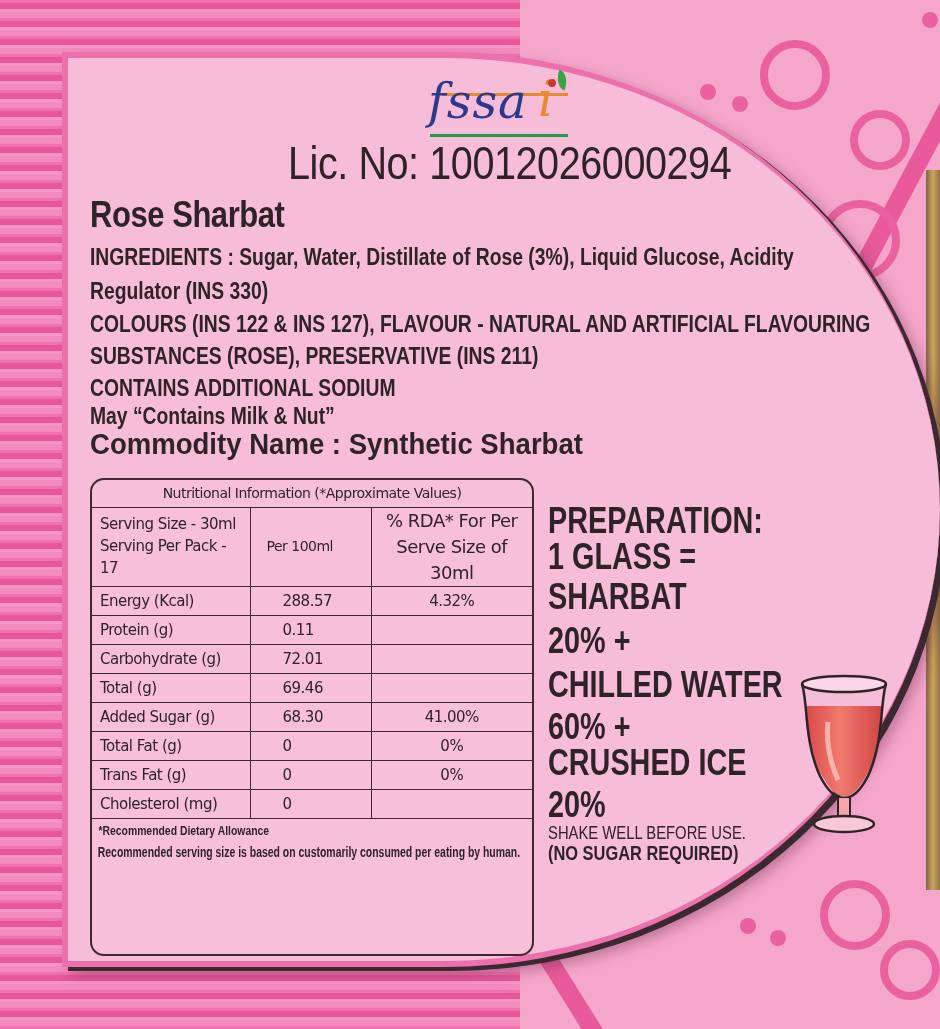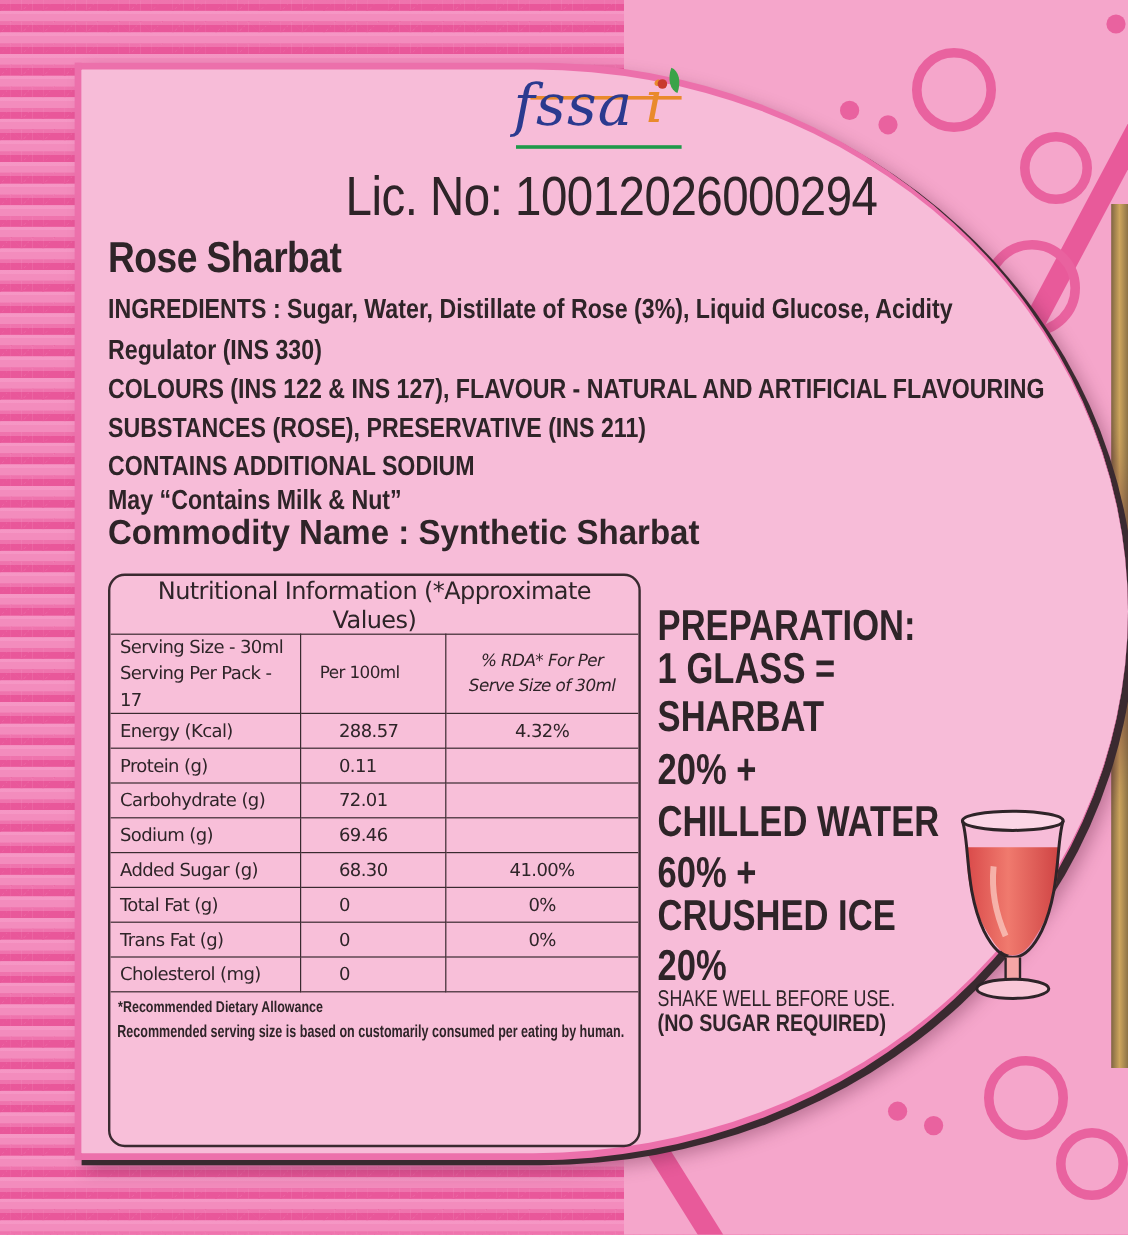--- a/index.html
+++ b/index.html
@@ -52,21 +52,21 @@
     box-shadow: 6px 4px 0 #3a2a30, 10px 8px 14px rgba(80,20,50,0.35);
   }
   
   .gold-edge {
     position: absolute; right: 0; top: 170px; width: 14px; height: 720px;
     background: linear-gradient(90deg, #6b5a2a, #c6a54a, #7b6a30);
     opacity: 0.85;
   }
   
   .fssai-logo {
-    position: absolute; left: 428px; top: 58px; width: 145px; height: 66px;
+    position: absolute; left: 428px; top: 71px; width: 145px; height: 66px;
   }
   .fssai-text {
     position: absolute; left: 0; top: 2px;
     font-family: "DejaVu Serif", serif; font-style: italic;
     font-size: 48px; color: #2b3a8f; letter-spacing: 1px;
   }
   .fssai-orange { position: absolute; left: 14px; top: 22px; width: 126px; height: 3px; background: #e98a2c; }
   .fssai-green { position: absolute; left: 2px; top: 63px; width: 138px; height: 3px; background: #1e9a4a; }
   .fssai-i { position: absolute; left: 110px; top: 0px; font-family: "DejaVu Serif", serif; font-style: italic; font-size: 48px; color: #e98a2c; }
   .fssai-leaf { position: absolute; left: 128px; top: 0px; width: 12px; height: 18px; background: #3aa348; border-radius: 0 100% 0 100%; transform: rotate(20deg); }
@@ -104,24 +104,24 @@
   }
   .nutrition table { border-collapse: collapse; width: 100%; }
   .nutrition td {
     border: 1.5px solid #3a2a30; padding: 0 8px; font-size: 15px;
     height: 29px; color: #2e2428; letter-spacing: -0.5px;
   }
   .nutrition tr:first-child td { border-top: none; }
   .nutrition td:first-child { border-left: none; width: 158px; }
   .nutrition td:last-child { border-right: none; text-align: center; }
   .nutrition td:nth-child(2) { width: 121px; padding-left: 32px; }
-  .nutrition .caption-cell { text-align: center !important; font-size: 20px; height: 27px; }
+  .nutrition .caption-cell { text-align: center !important; font-size: 14px; height: 27px; }
   .nutrition .head-row td { height: 62px; line-height: 1.45; }
   .nutrition .head-row td:nth-child(2) { font-size: 14px; padding-left: 16px; }
-  .nutrition .head-row td:nth-child(3) { font-size: 14px; font-style: italic; }
+  .nutrition .head-row td:nth-child(3) { font-size: 18px; }
   .footnote {
     padding: 4px 6px 0 8px; font-size: 13px; font-weight: bold;
     font-family: "Liberation Sans", sans-serif; white-space: nowrap;
     transform: scaleX(0.8); transform-origin: left top;
   }
   .footnote.f2 { font-size: 14.5px; padding-top: 6px; transform: scaleX(0.72); }
 
   
   .prep {
     position: absolute; left: 548px; font-weight: bold; white-space: nowrap;
@@ -206,21 +206,21 @@
       <td>Protein (g)</td>
       <td>0.11</td>
       <td></td>
     </tr>
     <tr>
       <td>Carbohydrate (g)</td>
       <td>72.01</td>
       <td></td>
     </tr>
     <tr>
-      <td>Sodium (g)</td>
+      <td>Total (g)</td>
       <td>69.46</td>
       <td></td>
     </tr>
     <tr>
       <td>Added Sugar (g)</td>
       <td>68.30</td>
       <td>41.00%</td>
     </tr>
     <tr>
       <td>Total Fat (g)</td>

